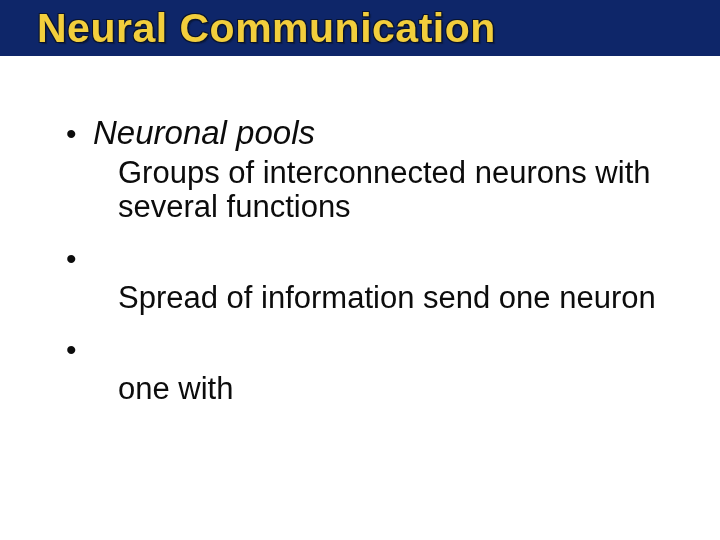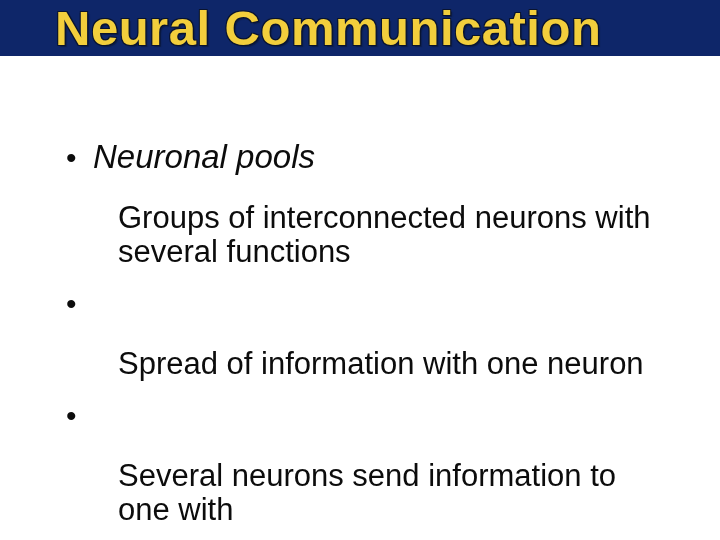--- a/index.html
+++ b/index.html
@@ -18,32 +18,31 @@
   .header {
     box-sizing: border-box;
     width: 720px;
     height: 56px;
     background: #0E2669;
     display: flex;
     align-items: center;
     padding-left: 37px;
   }
   .title {
-    font-size: 49px;
+    font-size: 41px;
     font-weight: 700;
     letter-spacing: 0.5px;
     color: #F2CE3C;
     white-space: nowrap;
     text-shadow:
       1px 1px 0 #0A142E,
      -1px 1px 0 #0A142E,
       1px -1px 0 #0A142E,
      -1px -1px 0 #0A142E,
       2px 2px 1px rgba(10, 20, 46, 0.55);
-    margin-left: 18px;
   }
   .body {
     padding-top: 56px;
     color: #0C0C0C;
   }
   .bullet-item {
     margin-bottom: 14px;
   }
   .bullet-row {
     display: flex;
@@ -55,24 +54,23 @@
   }
   .bullet-marker {
     flex: none;
     width: 27px;
     font-style: normal;
     font-size: 30px;
     color: #0C0C0C;
   }
   .bullet-label {
     white-space: nowrap;
-    margin-top: 24px;
   }
   .desc {
-    margin-top: 22px;
+    margin-top: 1px;
     padding-left: 118px;
     font-size: 31px;
     line-height: 34px;
   }
   .desc-line {
     white-space: nowrap;
   }
 </style>
 </head>
 <body>
@@ -93,28 +91,27 @@
         <div class="desc-line">Groups of interconnected neurons with</div>
         <div class="desc-line">several functions</div>
       </div>
     </div>
 
     <div class="bullet-item">
       <div class="bullet-row">
         <span class="bullet-marker">•</span>
       </div>
       <div class="desc">
-        <div class="desc-line">Spread of information with one neuron</div>
+        <div class="desc-line">Spread of information send one neuron</div>
       </div>
     </div>
 
     <div class="bullet-item">
       <div class="bullet-row">
         <span class="bullet-marker">•</span>
       </div>
       <div class="desc">
-        <div class="desc-line">Several neurons send information to</div>
         <div class="desc-line">one with</div>
       </div>
     </div>
 
   </div>
 </div>
 
 </body></html>

